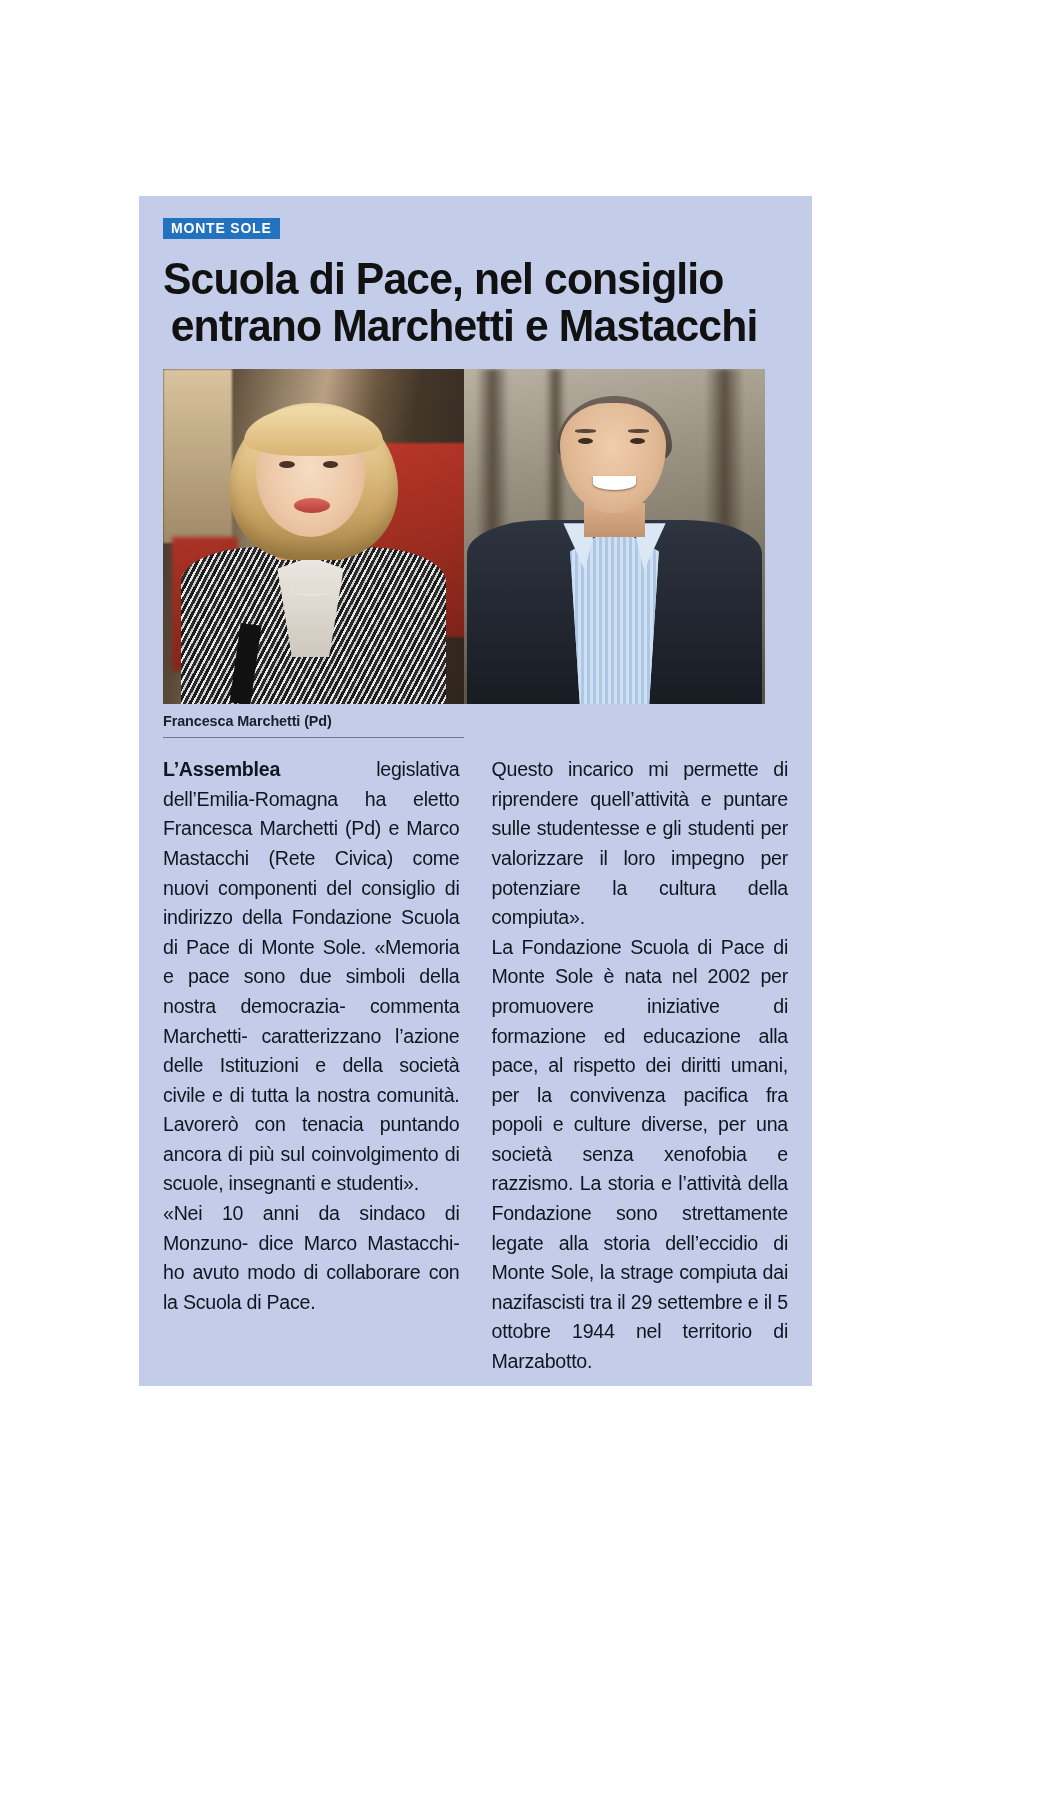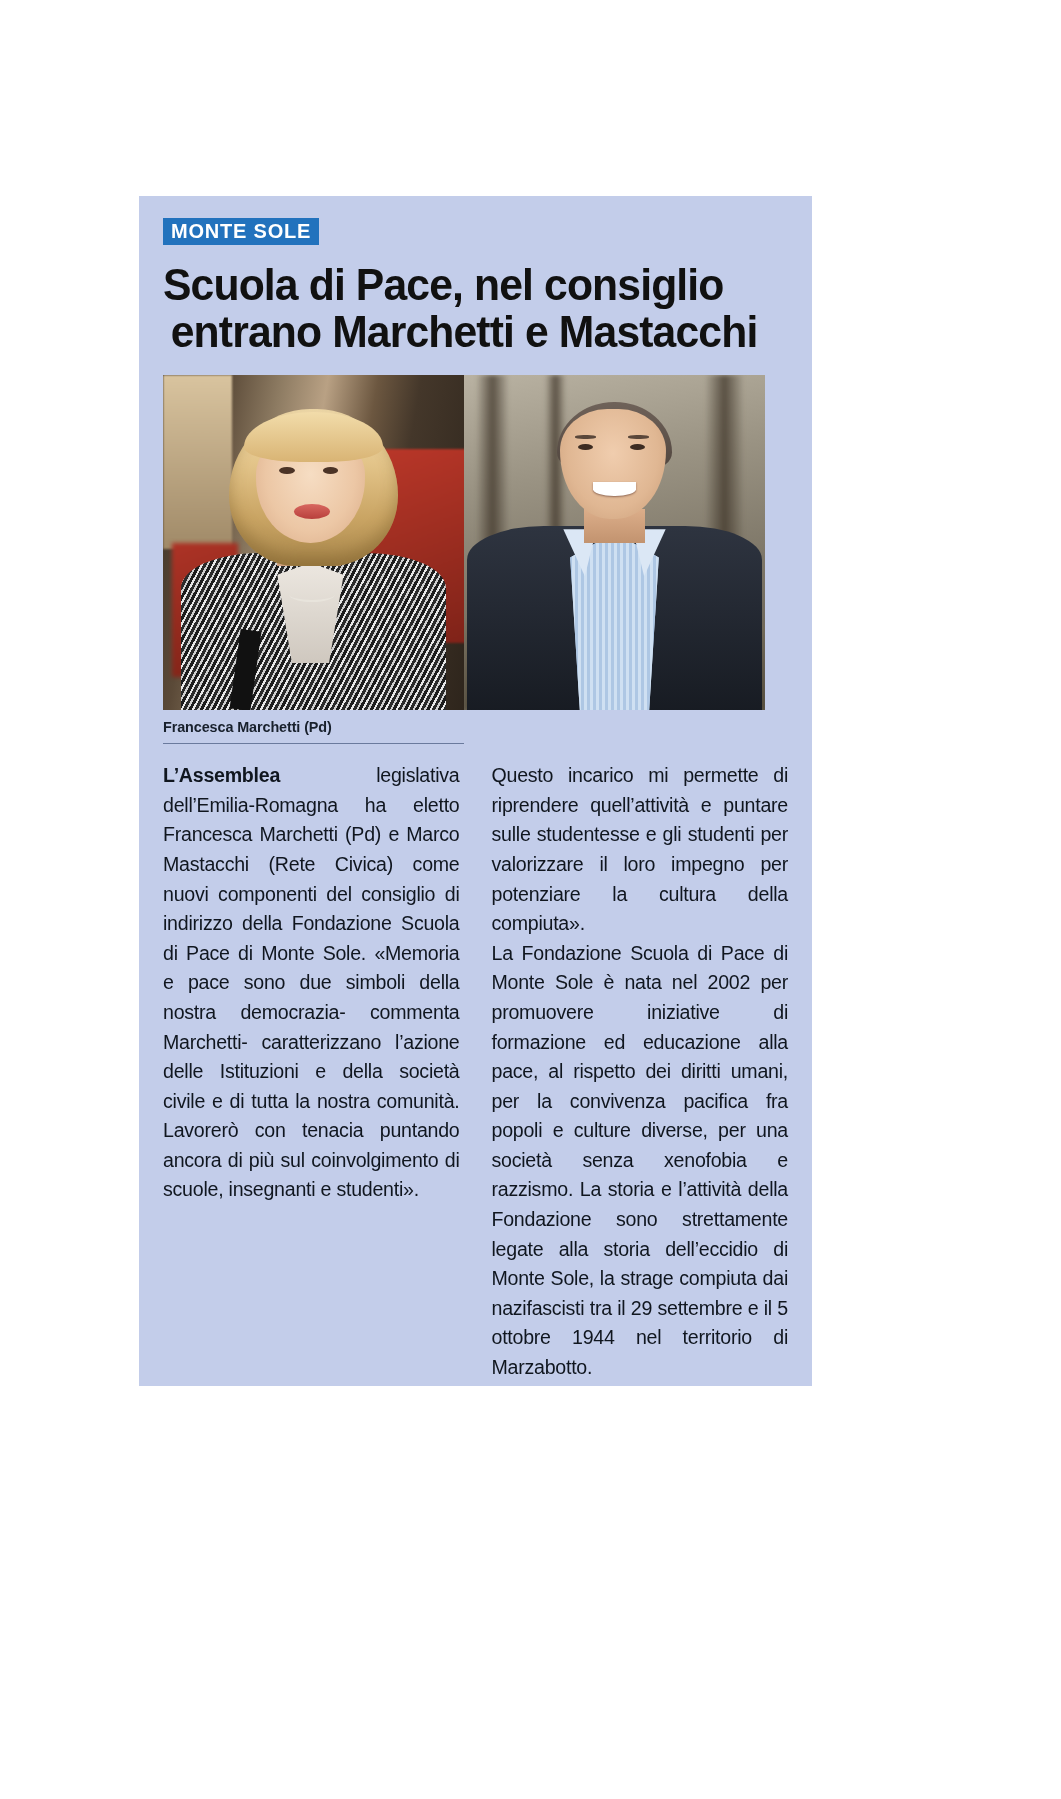--- a/index.html
+++ b/index.html
@@ -33,21 +33,21 @@
     width: 625px;
   }
 
   
   .kicker-wrap { margin: 0 0 16px 0; }
   .kicker {
     display: inline-block;
     background: #2272bd;
     color: #ffffff;
     font-weight: bold;
-    font-size: 20px;
+    font-size: 14px;
     letter-spacing: 0.8px;
     padding: 3px 8px 4px 8px;
     line-height: 1;
     font-family: "Liberation Sans", sans-serif;
   }
 
   
   .headline {
     color: #111111;
     font-family: "Liberation Sans", sans-serif;
@@ -358,20 +358,21 @@
           <div class="p2-smile"></div>
         </div>
       </div>
 
     </div>
 
     <div class="body-cols">
 
       <div class="body-col">
         <p><span class="lead-bold">L’Assemblea</span><span> legislativa dell’Emilia-Romagna ha eletto Francesca Marchetti (Pd) e Marco Mastacchi (Rete Civica) come nuovi componenti del consiglio di indirizzo della Fondazione Scuola di Pace di Monte Sole. «Memoria e pace sono due simboli della nostra democrazia- commenta Marchetti- caratterizzano l’azione delle Istituzioni e della società civile e di tutta la nostra comunità. Lavorerò con tenacia puntando ancora di più sul coinvolgimento di scuole, insegnanti e studenti».</span></p>
+        <p>«Nei 10 anni da sindaco di Monzuno- dice Marco Mastacchi- ho avuto modo di collaborare con la Scuola di Pace.</p>
       </div>
 
       <div class="body-col">
         <p>Questo incarico mi permette di riprendere quell’attività e puntare sulle studentesse e gli studenti per valorizzare il loro impegno per potenziare la cultura della compiuta».</p>
         <p>La Fondazione Scuola di Pace di Monte Sole è nata nel 2002 per promuovere iniziative di formazione ed educazione alla pace, al rispetto dei diritti umani, per la convivenza pacifica fra popoli e culture diverse, per una società senza xenofobia e razzismo. La storia e l’attività della Fondazione sono strettamente legate alla storia dell’eccidio di Monte Sole, la strage compiuta dai nazifascisti tra il 29 settembre e il 5 ottobre 1944 nel territorio di Marzabotto.</p>
       </div>
 
     </div>
 
   </div>

